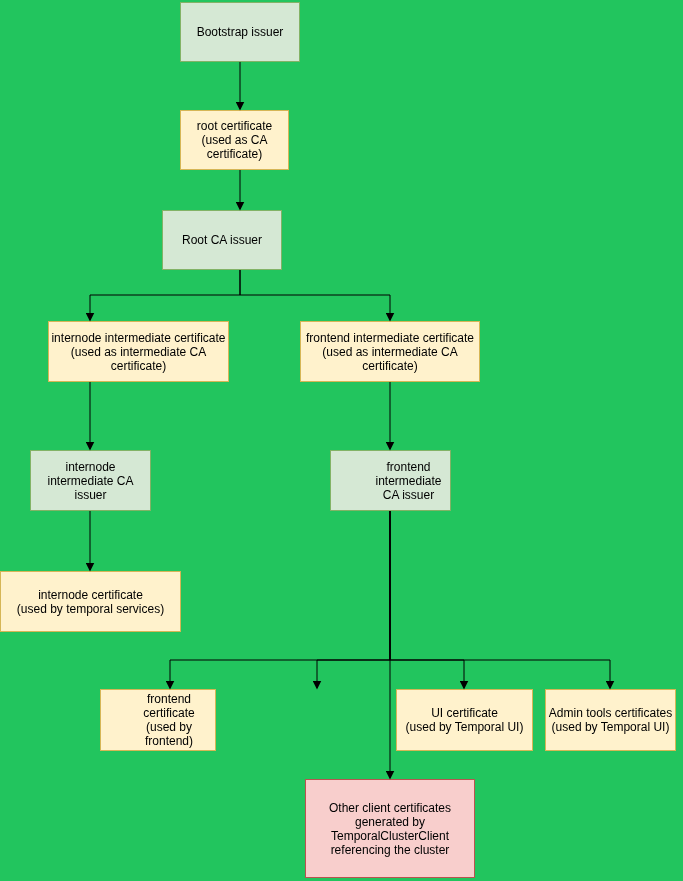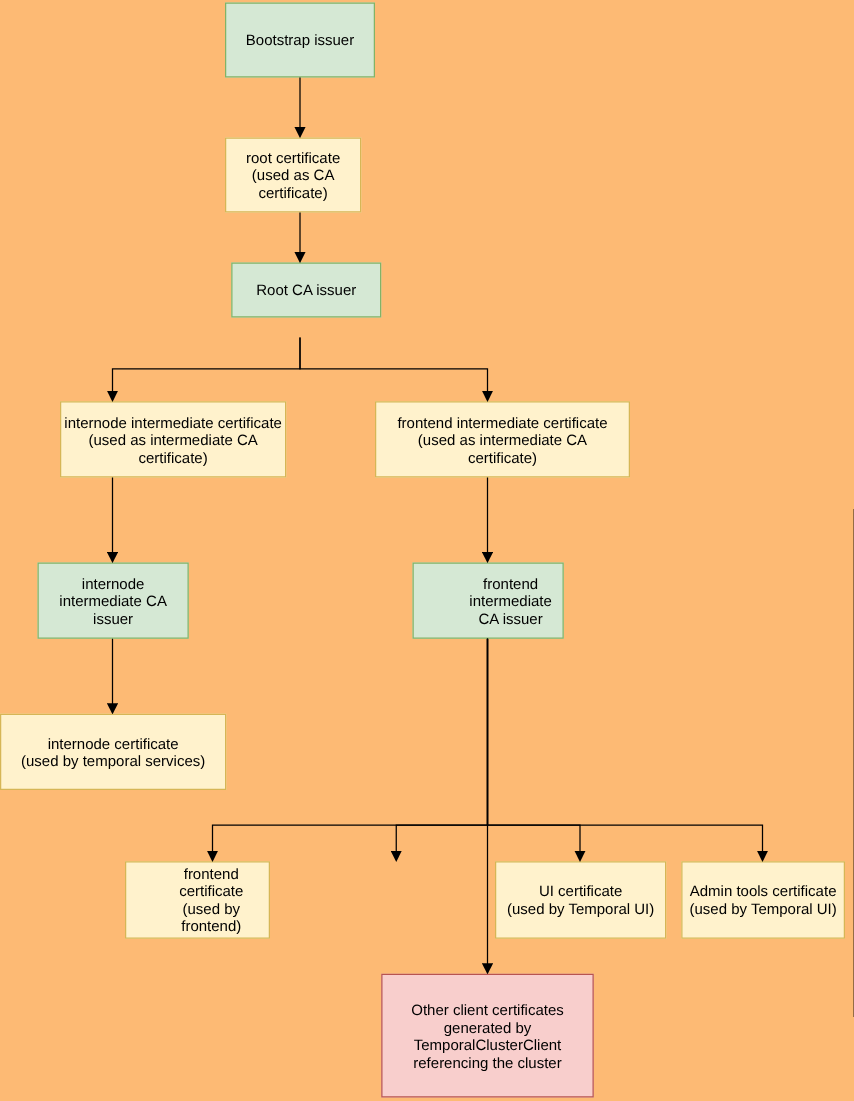--- a/index.html
+++ b/index.html
@@ -38,38 +38,38 @@
     left: 0; top: 0;
     width: 683px;
     height: 881px;
     pointer-events: none;
     z-index: 5;
   }
 </style>
 </head>
 <body>
 
-<div id="canvas" style="background: #fdba74;">
+<div id="canvas" style="background: #22c55e;">
     <div class="node node-green" style="left: 180px; top: 2px; width: 120px; height: 60px;">
       <span class="label">Bootstrap issuer</span>
     </div>
     <div class="node node-yellow" style="left: 180px; top: 110px; width: 109px; height: 60px;">
       <span class="label">root certificate
 (used as CA
 certificate)</span>
     </div>
-    <div class="node node-green" style="left: 185px; top: 210px; width: 120px; height: 44px;">
+    <div class="node node-green" style="left: 162px; top: 210px; width: 120px; height: 60px;">
       <span class="label">Root CA issuer</span>
     </div>
     <div class="node node-yellow" style="left: 0px; top: 321px; width: 181px; height: 61px; margin-left: 48px;">
       <span class="label">internode intermediate certificate
 (used as intermediate CA
 certificate)</span>
     </div>
-    <div class="node node-yellow" style="left: 300px; top: 321px; width: 204px; height: 61px;">
+    <div class="node node-yellow" style="left: 300px; top: 321px; width: 180px; height: 61px;">
       <span class="label">frontend intermediate certificate
 (used as intermediate CA
 certificate)</span>
     </div>
     <div class="node node-green" style="left: 30px; top: 450px; width: 121px; height: 61px; text-align: center;">
       <span class="label">internode
 intermediate CA
 issuer</span>
     </div>
     <div class="node node-green" style="left: 330px; top: 450px; width: 121px; height: 61px; padding-left: 36px;">
@@ -82,21 +82,21 @@
     </div>
     <div class="node node-yellow" style="left: 100px; top: 689px; width: 116px; height: 62px; padding-left: 22px;">
       <span class="label">frontend certificate
 (used by frontend)</span>
     </div>
     <div class="node node-yellow" style="left: 396px; top: 689px; width: 137px; height: 62px;">
       <span class="label">UI certificate
 (used by Temporal UI)</span>
     </div>
     <div class="node node-yellow" style="left: 545px; top: 689px; width: 131px; height: 62px;">
-      <span class="label">Admin tools certificate
+      <span class="label">Admin tools certificates
 (used by Temporal UI)</span>
     </div>
     <div class="node node-pink" style="left: 305px; top: 779px; width: 170px; height: 99px;">
       <span class="label">Other client certificates
 generated by
 TemporalClusterClient
 referencing the cluster</span>
     </div>
     <svg id="edge-layer" width="683" height="881" viewBox="0 0 683 881">
       <defs>

